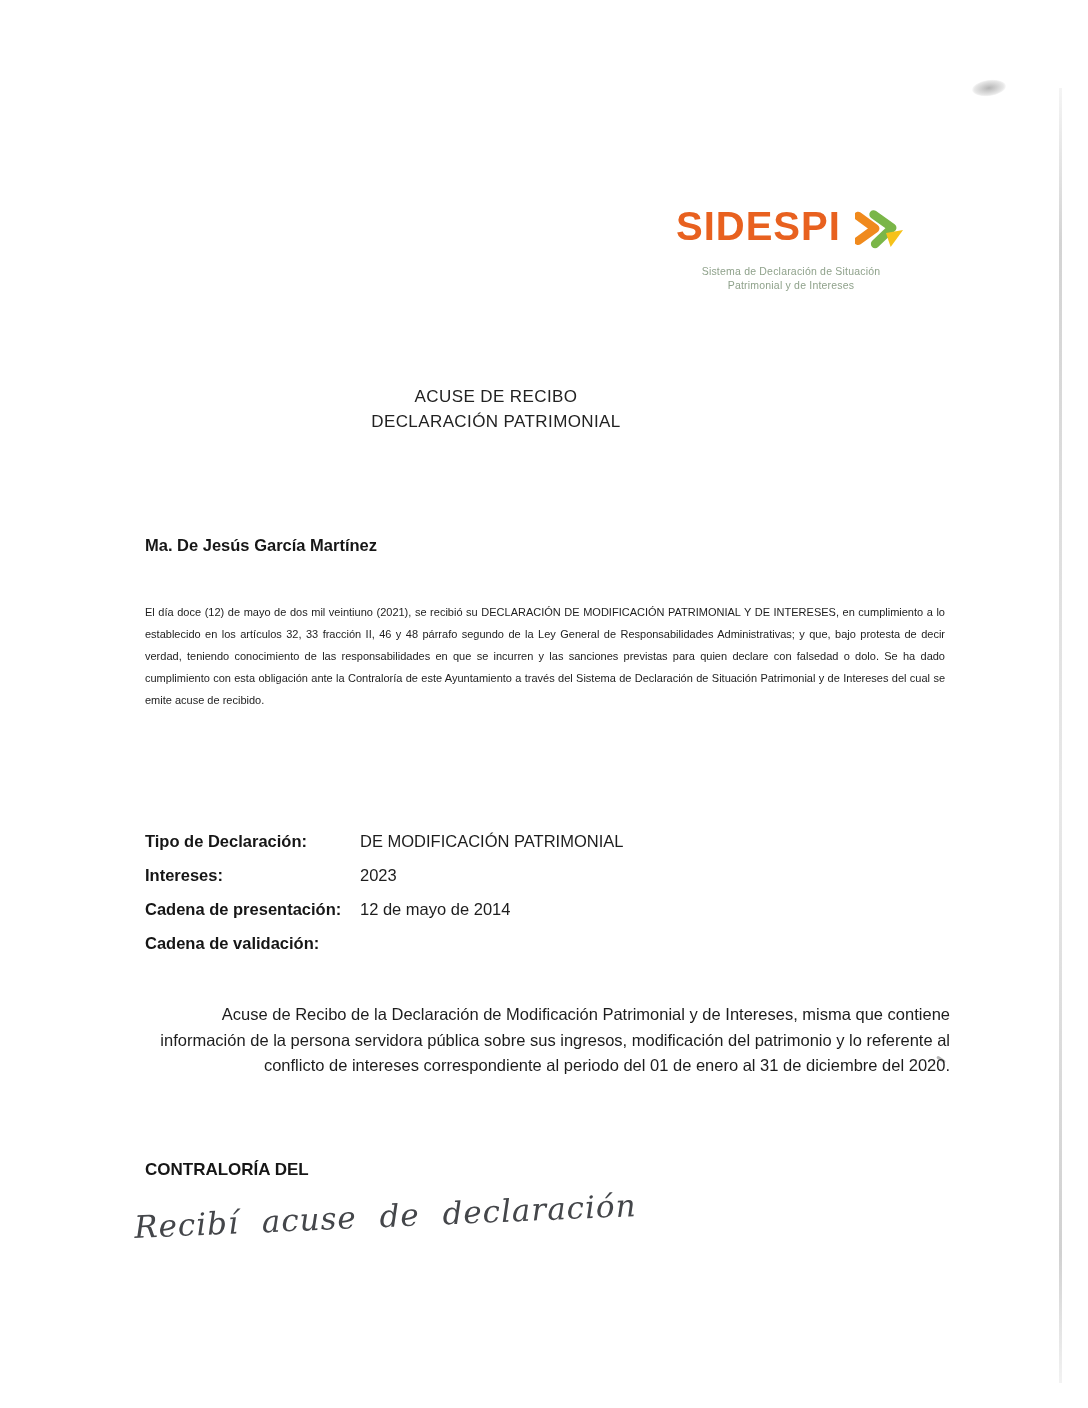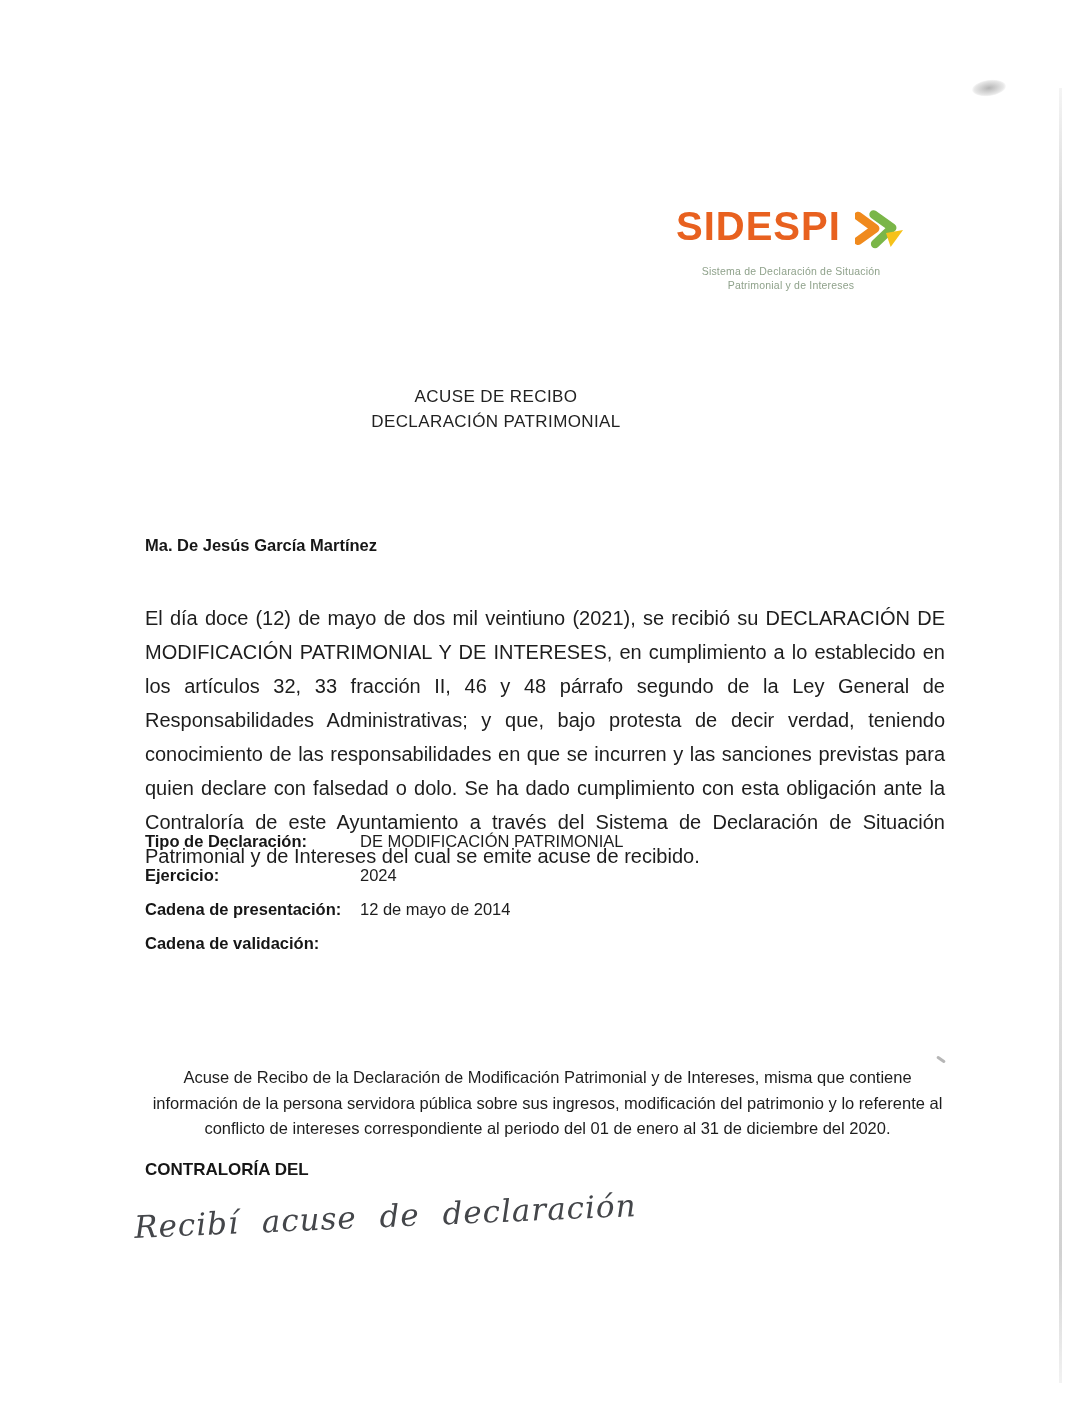--- a/index.html
+++ b/index.html
@@ -102,22 +102,22 @@
     font-weight: bold;
     color: #161616;
   }
 
   
   .body-par {
     position: absolute;
     top: 601px;
     left: 145px;
     width: 800px;
-    font-size: 20px;
-    line-height: 34px;
+    font-size: 11px;
+    line-height: 22px;
     text-align: justify;
     color: #1d1d1d;
   }
 
   
   .fields {
     position: absolute;
     top: 830px;
     left: 145px;
     width: 800px;
@@ -135,26 +135,26 @@
     flex: 0 0 207px;
     color: #161616;
   }
   .field-value {
     color: #1d1d1d;
   }
 
   
   .closing-par {
     position: absolute;
-    top: 1065px;
+    top: 1002px;
     left: 145px;
     width: 805px;
     font-size: 16.5px;
     line-height: 25.5px;
-    text-align: center;
+    text-align: right;
     color: #1d1d1d;
   }
 
   
   .contraloria {
     position: absolute;
     top: 1160px;
     left: 145px;
     font-size: 17px;
     font-weight: bold;
@@ -208,22 +208,22 @@
   <div class="recipient">Ma. De Jesús García Martínez</div>
 
   <div class="body-par">El día doce (12) de mayo de dos mil veintiuno (2021), se recibió su DECLARACIÓN DE MODIFICACIÓN PATRIMONIAL Y DE INTERESES, en cumplimiento a lo establecido en los artículos 32, 33 fracción II, 46 y 48 párrafo segundo de la Ley General de Responsabilidades Administrativas; y que, bajo protesta de decir verdad, teniendo conocimiento de las responsabilidades en que se incurren y las sanciones previstas para quien declare con falsedad o dolo. Se ha dado cumplimiento con esta obligación ante la Contraloría de este Ayuntamiento a través del Sistema de Declaración de Situación Patrimonial y de Intereses del cual se emite acuse de recibido.</div>
 
   <div class="fields">
     <div class="field-row">
       <span class="field-label">Tipo de Declaración:</span>
       <span class="field-value">DE MODIFICACIÓN PATRIMONIAL</span>
     </div>
     <div class="field-row">
-      <span class="field-label">Ejercicio:</span>
-      <span class="field-value">2024</span>
+      <span class="field-label">Intereses:</span>
+      <span class="field-value">2023</span>
     </div>
     <div class="field-row">
       <span class="field-label">Cadena de presentación:</span>
       <span class="field-value">12 de mayo de 2014</span>
     </div>
     <div class="field-row">
       <span class="field-label">Cadena de validación:</span>
       <span class="field-value"></span>
     </div>
   </div>

